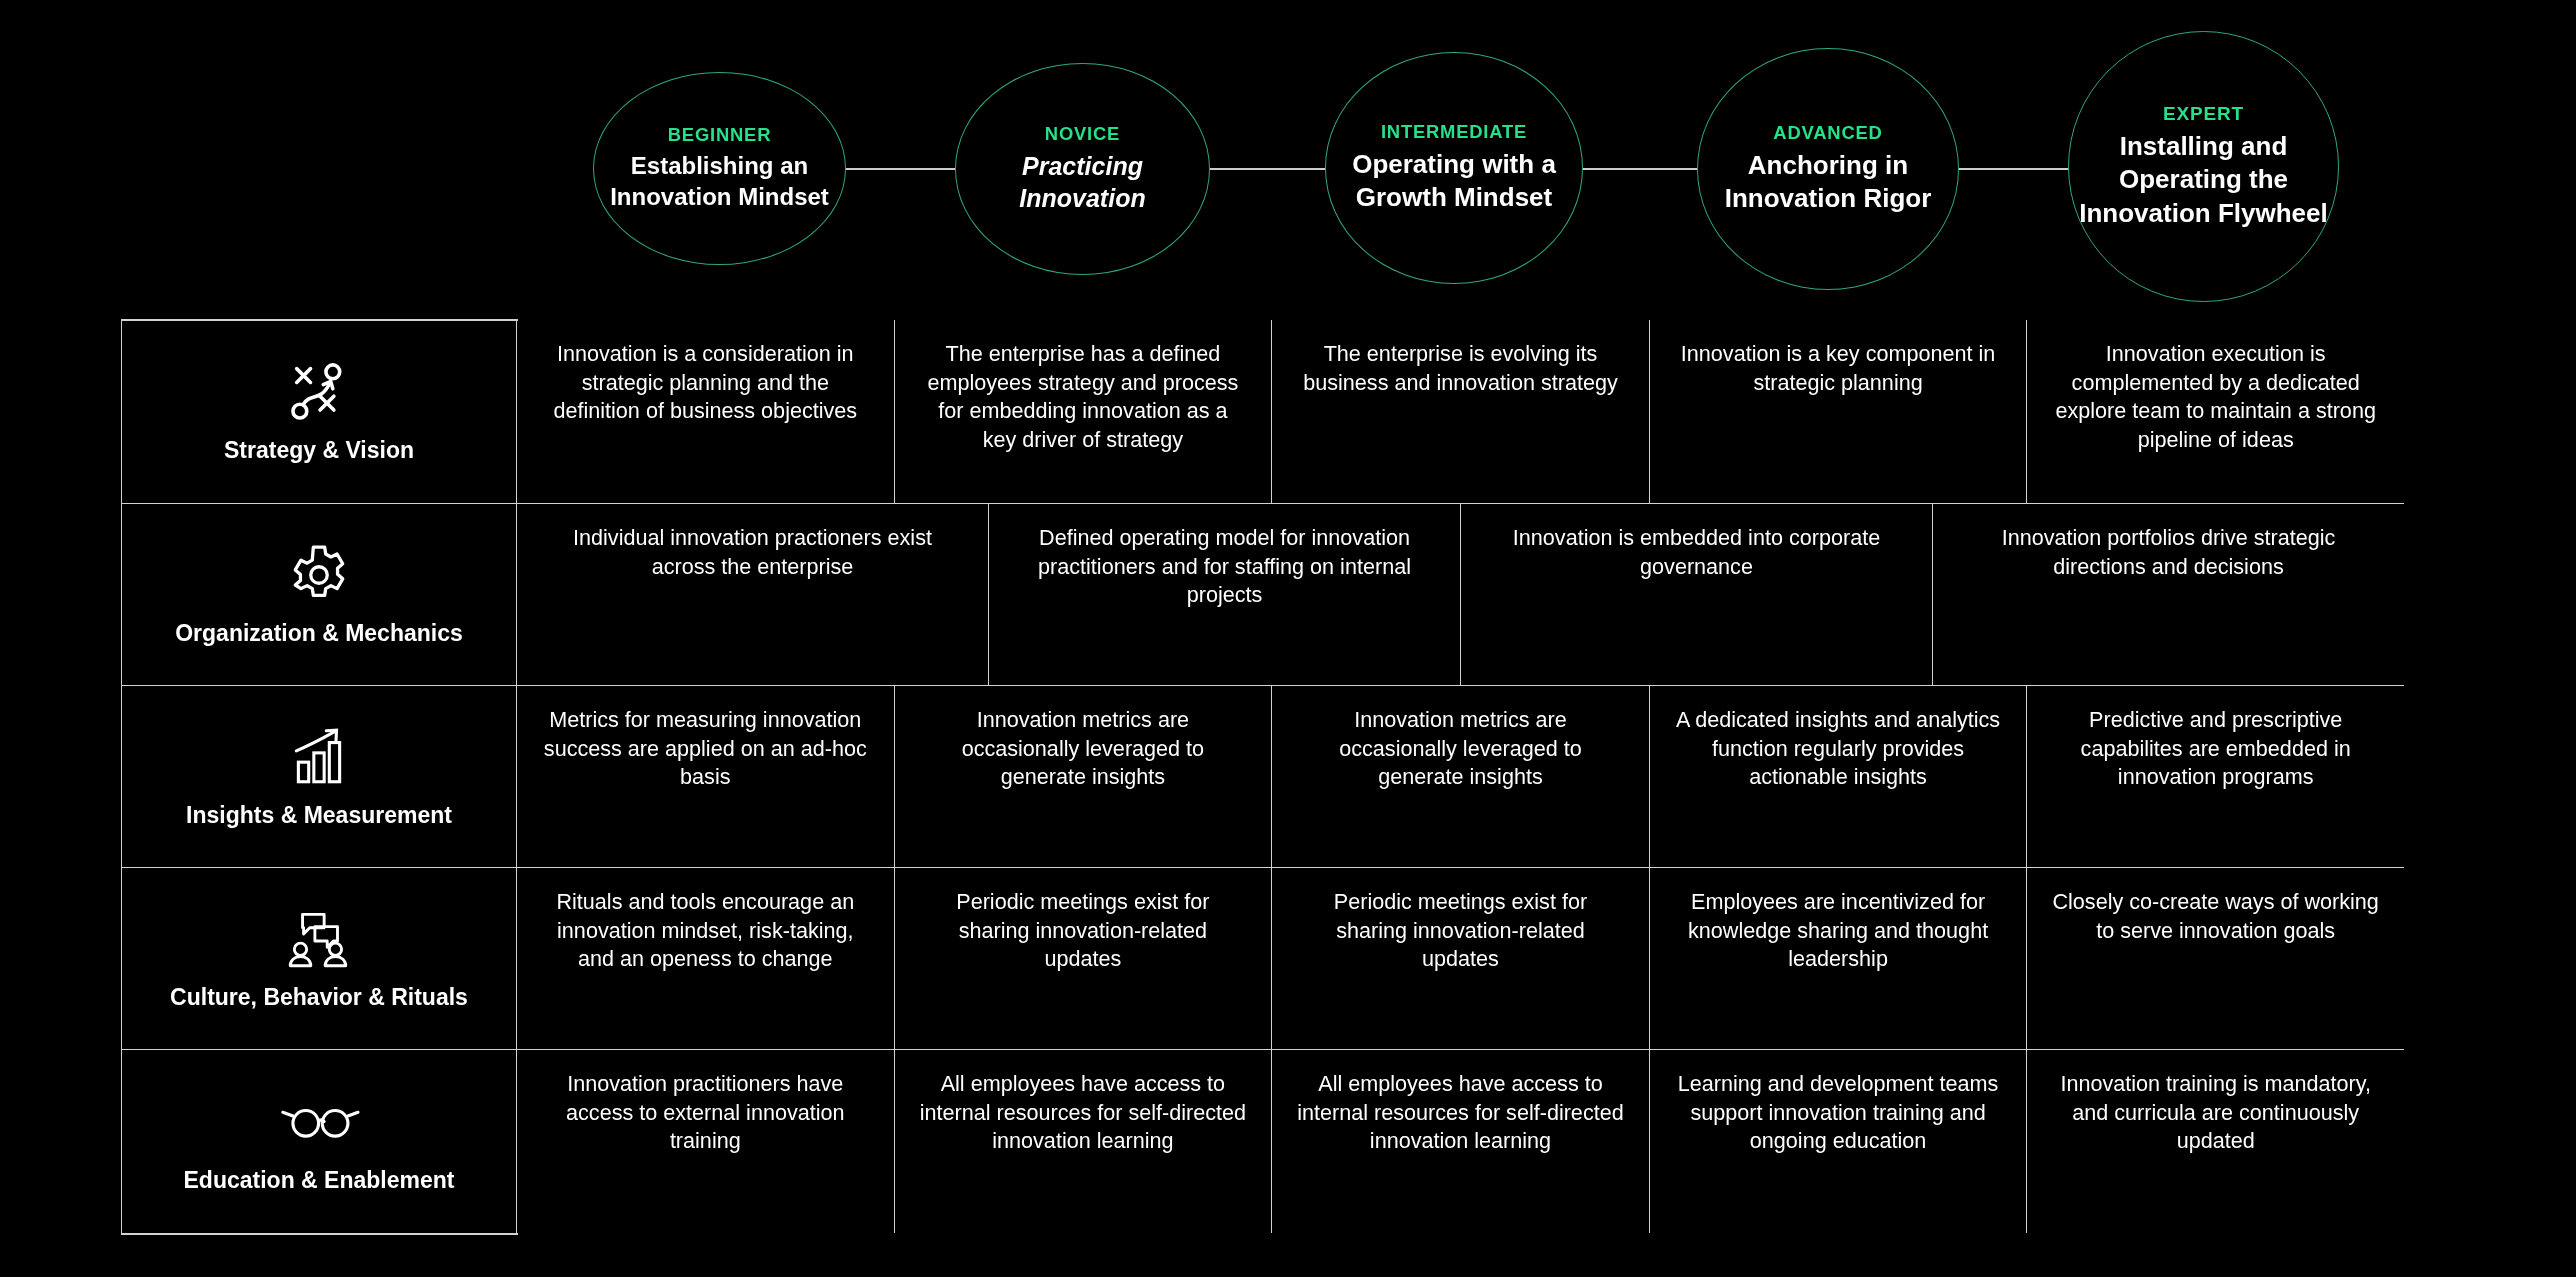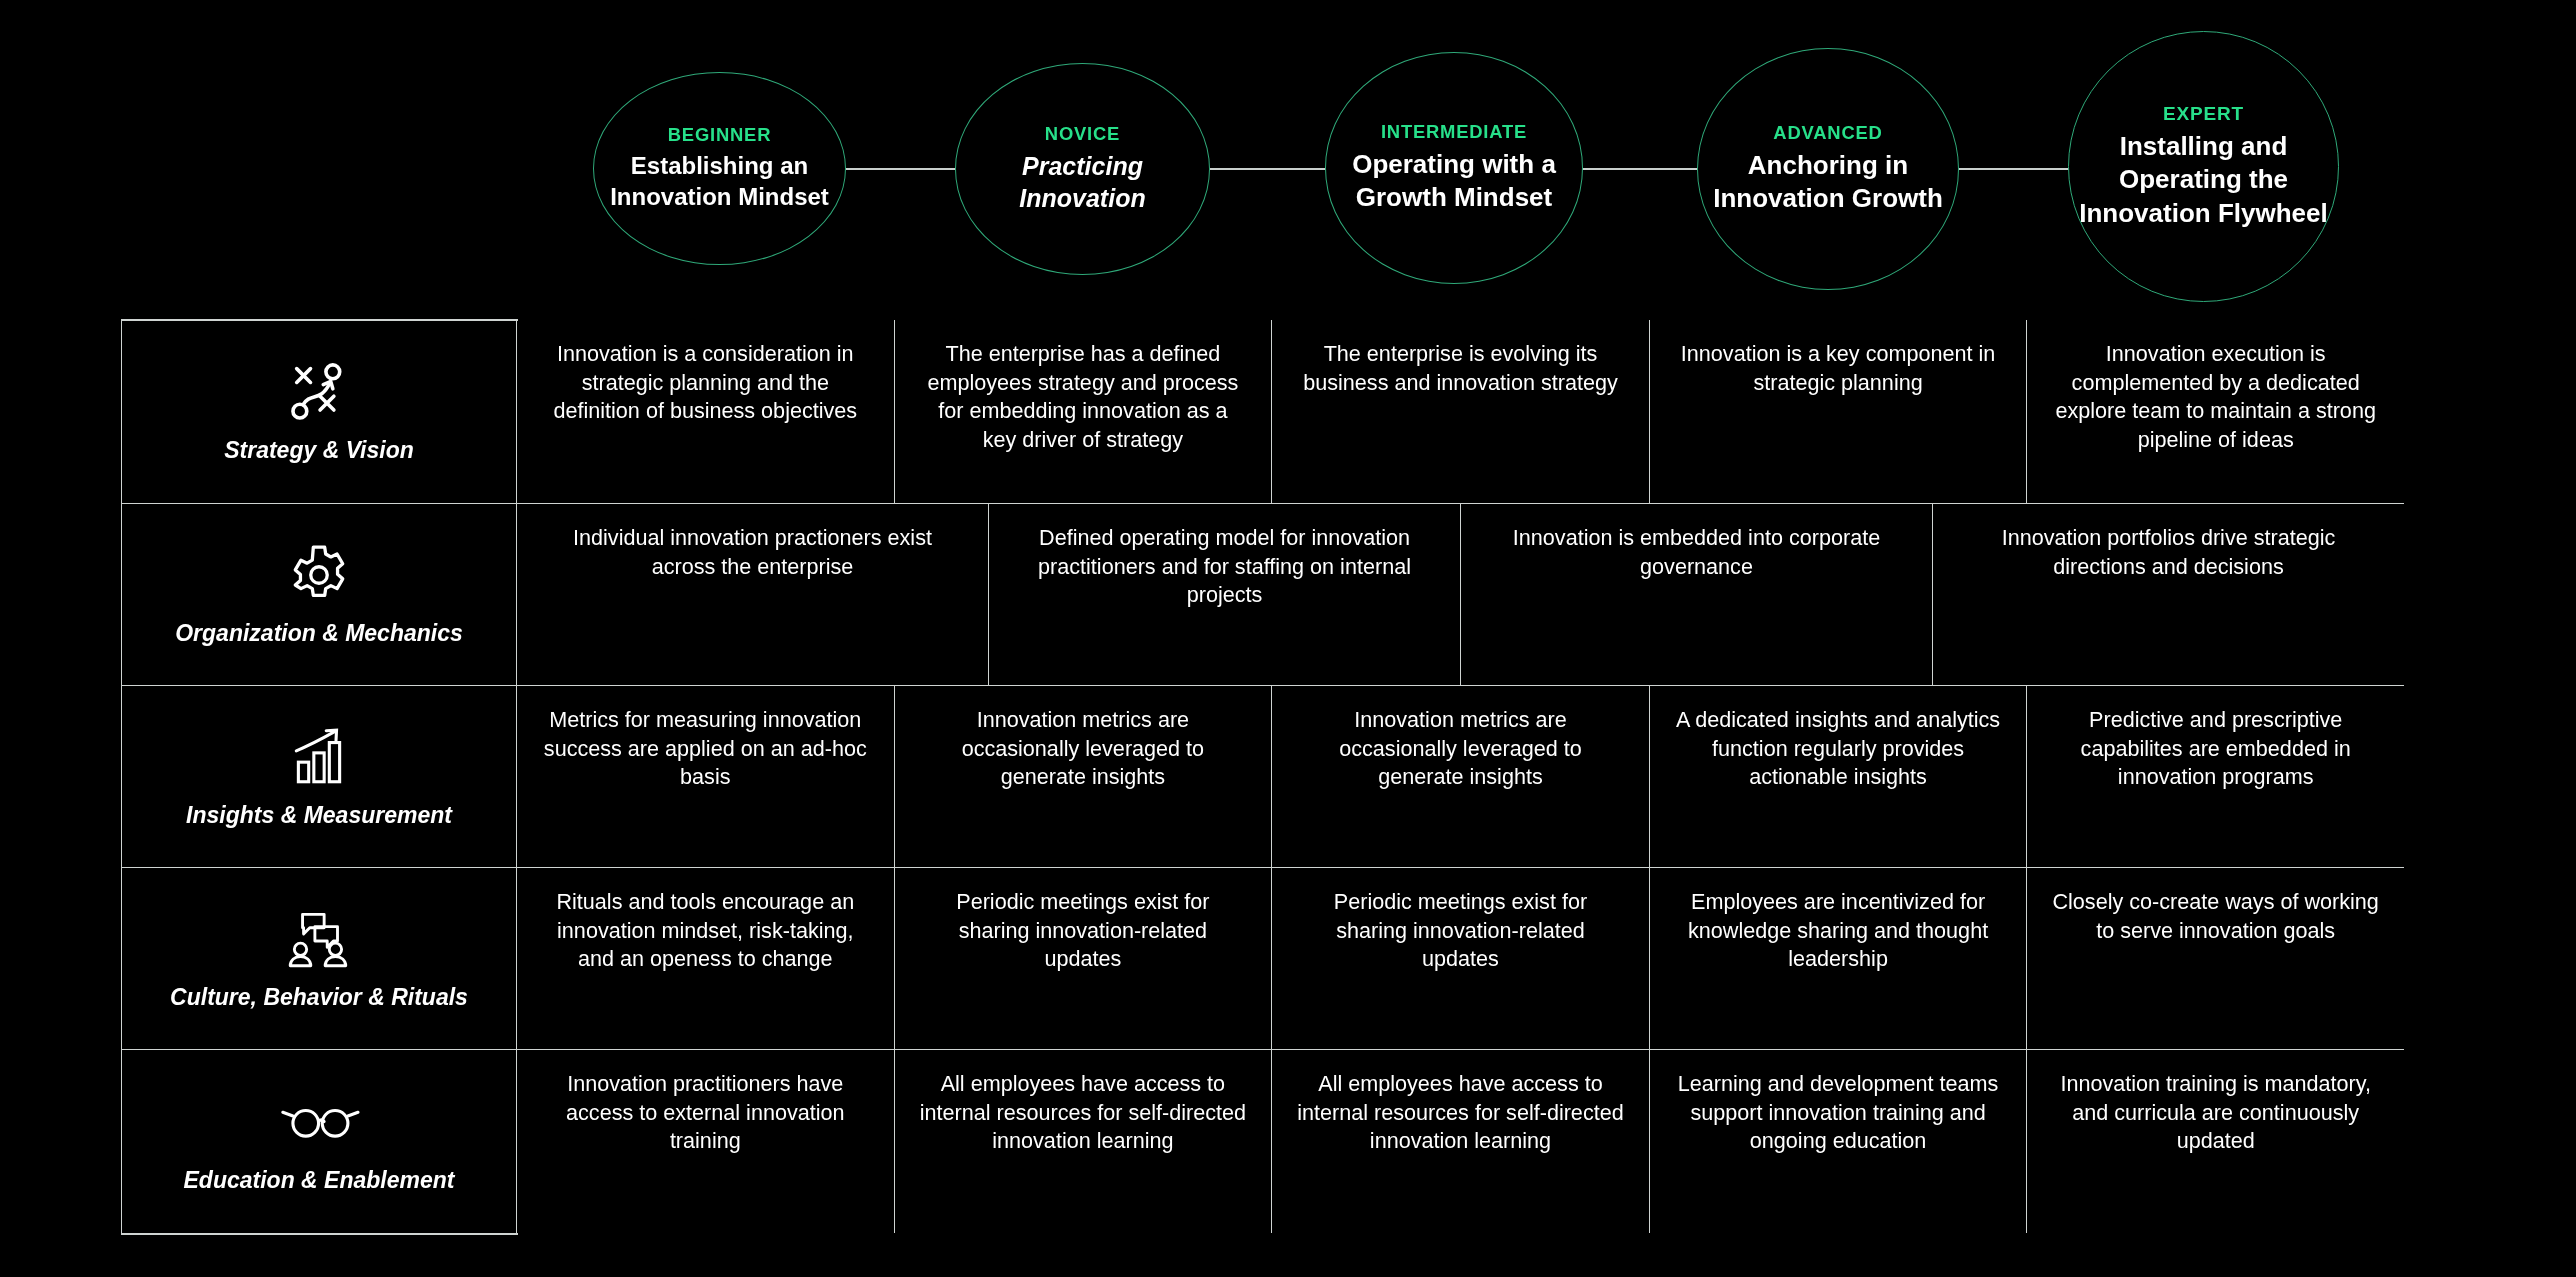--- a/index.html
+++ b/index.html
@@ -56,21 +56,20 @@
   }
   .mrow:last-child { border-bottom:none; }
 
   .label-cell {
     width:396px; flex:0 0 396px;
     border-left:0.9px solid #cfd4d2;
     border-right:0.9px solid #cfd4d2;
     display:flex; flex-direction:column;
     align-items:center; justify-content:center;
     padding:13px 9.2px 20px;
-    font-style:italic;
   }
   .label-cell .ricon {
     display:flex; align-items:center; justify-content:center;
     height:79px; margin-bottom:5.5px;
   }
   .label-text {
     color:#ffffff;
     font-size:23px;
     font-weight:bold;
     text-align:center;
@@ -123,21 +122,21 @@
       <div class="stage-title" style="font-size:25px;font-style:italic;">Practicing Innovation</div>
     </div>
 
     <div class="stage" style="left:1325px; top:52px; width:258px; height:232px;">
       <div class="stage-level" style="font-size:18.4px;">INTERMEDIATE</div>
       <div class="stage-title" style="font-size:26px;">Operating with a Growth Mindset</div>
     </div>
 
     <div class="stage" style="left:1697px; top:48px; width:262px; height:242px;">
       <div class="stage-level" style="font-size:18.4px;">ADVANCED</div>
-      <div class="stage-title" style="font-size:26px;">Anchoring in Innovation Growth</div>
+      <div class="stage-title" style="font-size:26px;">Anchoring in Innovation Rigor</div>
     </div>
 
     <div class="stage" style="left:2068px; top:31px; width:271px; height:271px;">
       <div class="stage-level" style="font-size:19px;">EXPERT</div>
       <div class="stage-title" style="font-size:26px;">Installing and Operating the Innovation Flywheel</div>
     </div>
   </div>
 
   <div class="top-cap"></div>
   <div class="bottom-cap"></div>

